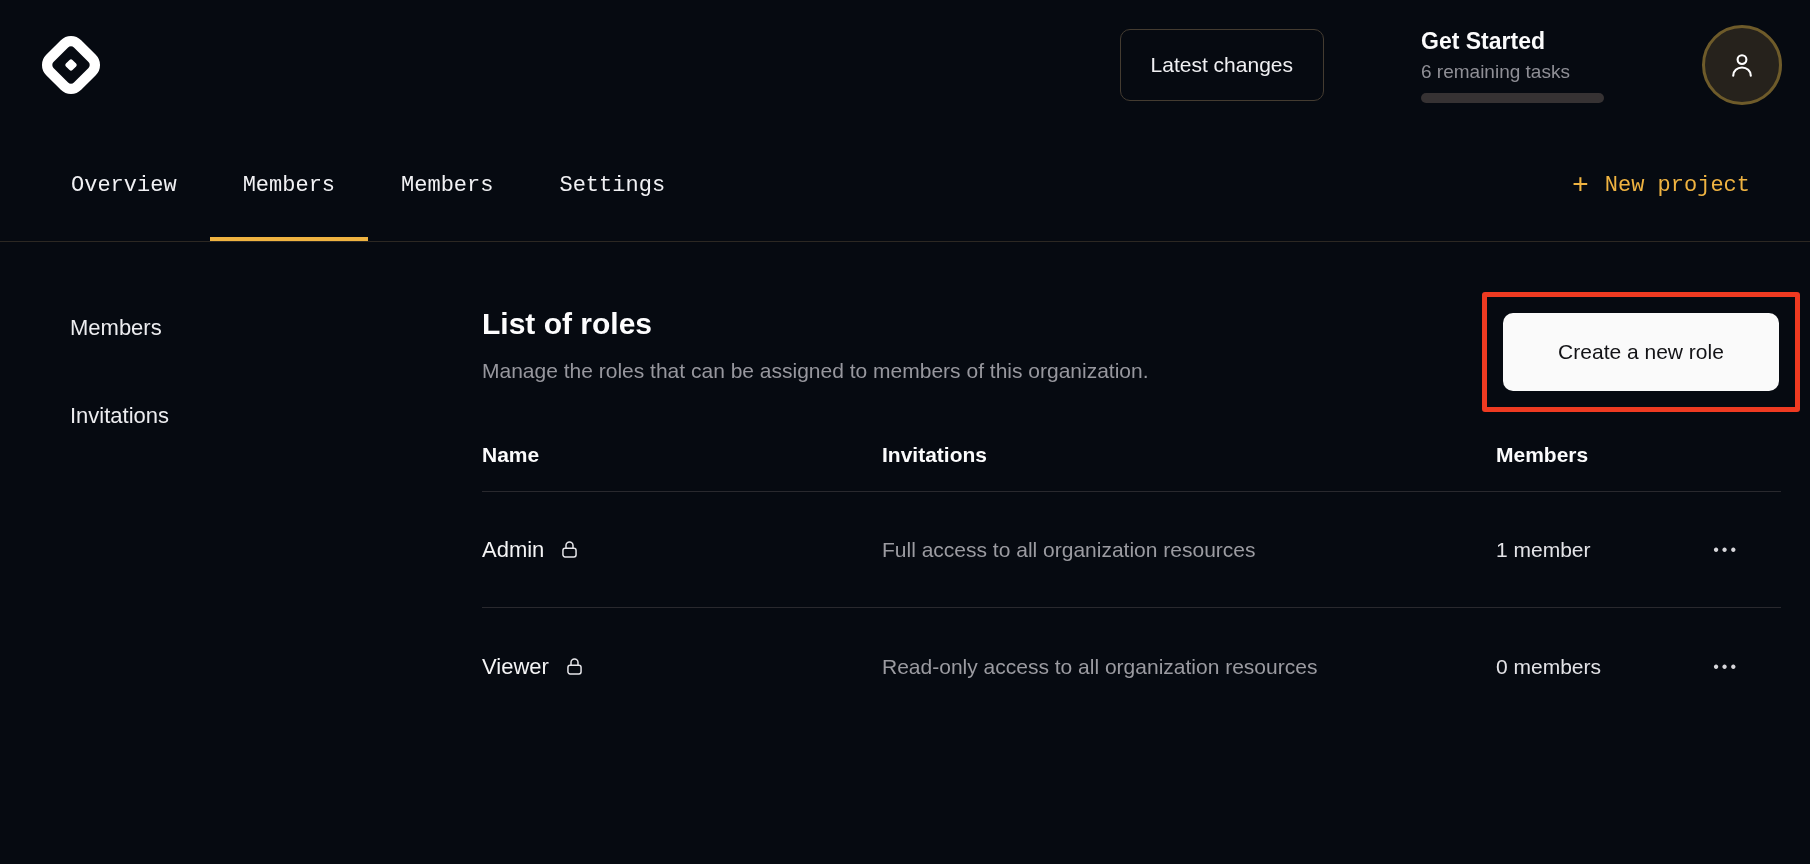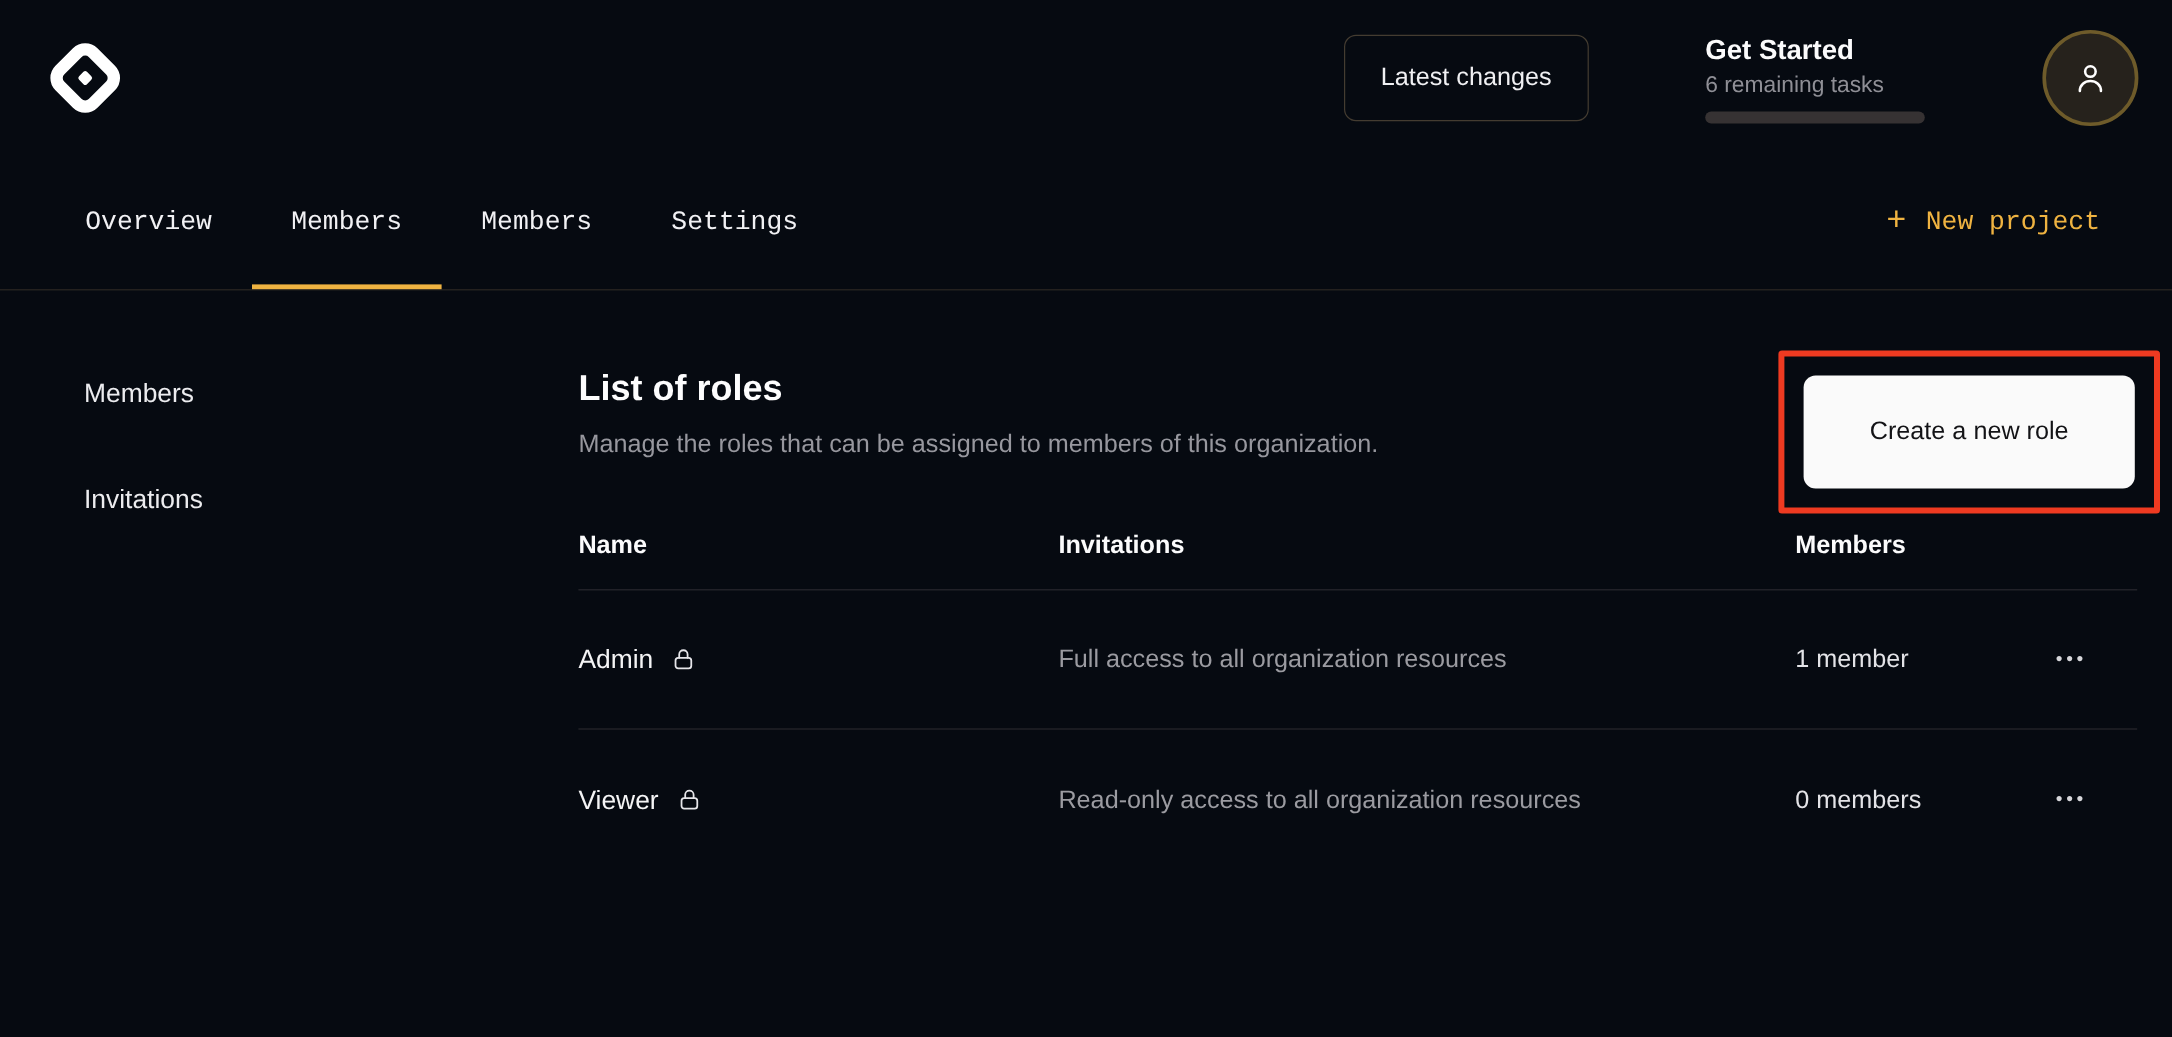--- a/index.html
+++ b/index.html
@@ -76,21 +76,21 @@
   .main { flex:1; margin:0 29px 0 72px; padding-top:64px; position:relative; }
   .page-title { font-size:30px; font-weight:700; color:#fdfdfe; line-height:36px; }
   .page-subtitle { margin-top:14px; font-size:21px; color:var(--text_secondary,#97979e); line-height:30px; }
 
   .annotation {
     position:absolute; top:50px; right:-19px;
     border:5px solid var(--annotation_red,#ee3a21); border-radius:3px;
     padding:16px;
   }
   .create-btn {
-    min-width:276px; height:94px; padding:0 36px;
+    min-width:276px; height:78px; padding:0 36px;
     background:var(--button_bg,#fafafa); color:var(--button_text,#131316);
     border:none; border-radius:10px; font-size:21px; font-family:inherit;
     cursor:pointer;
   }
 
   .table { margin-top:57px; }
   .thead, .trow {
     display:grid; grid-template-columns:400px 614px 1fr 92px;
     align-items:center;
   }

